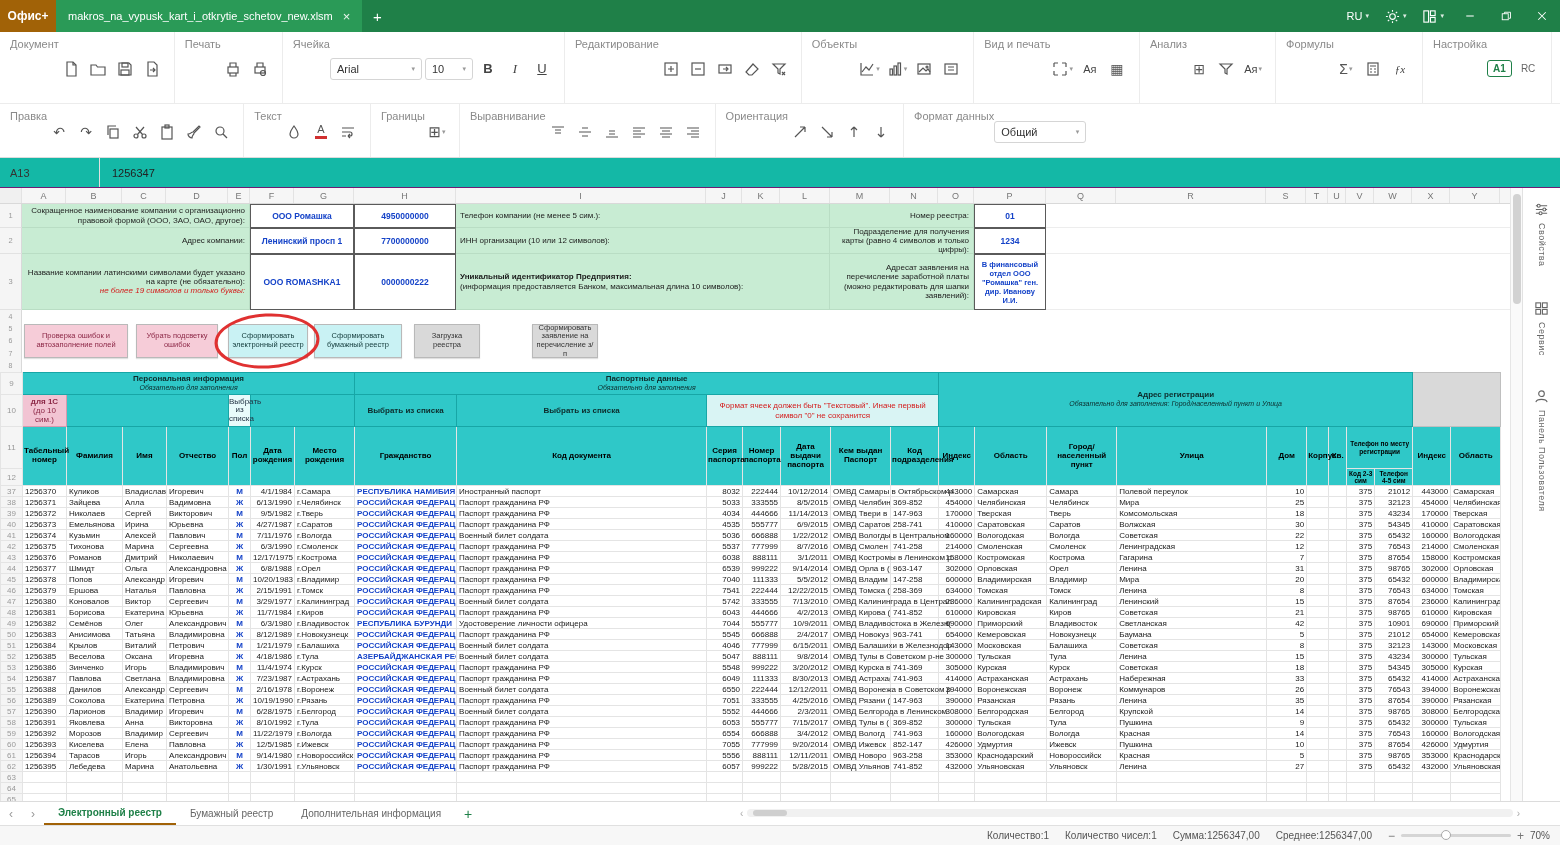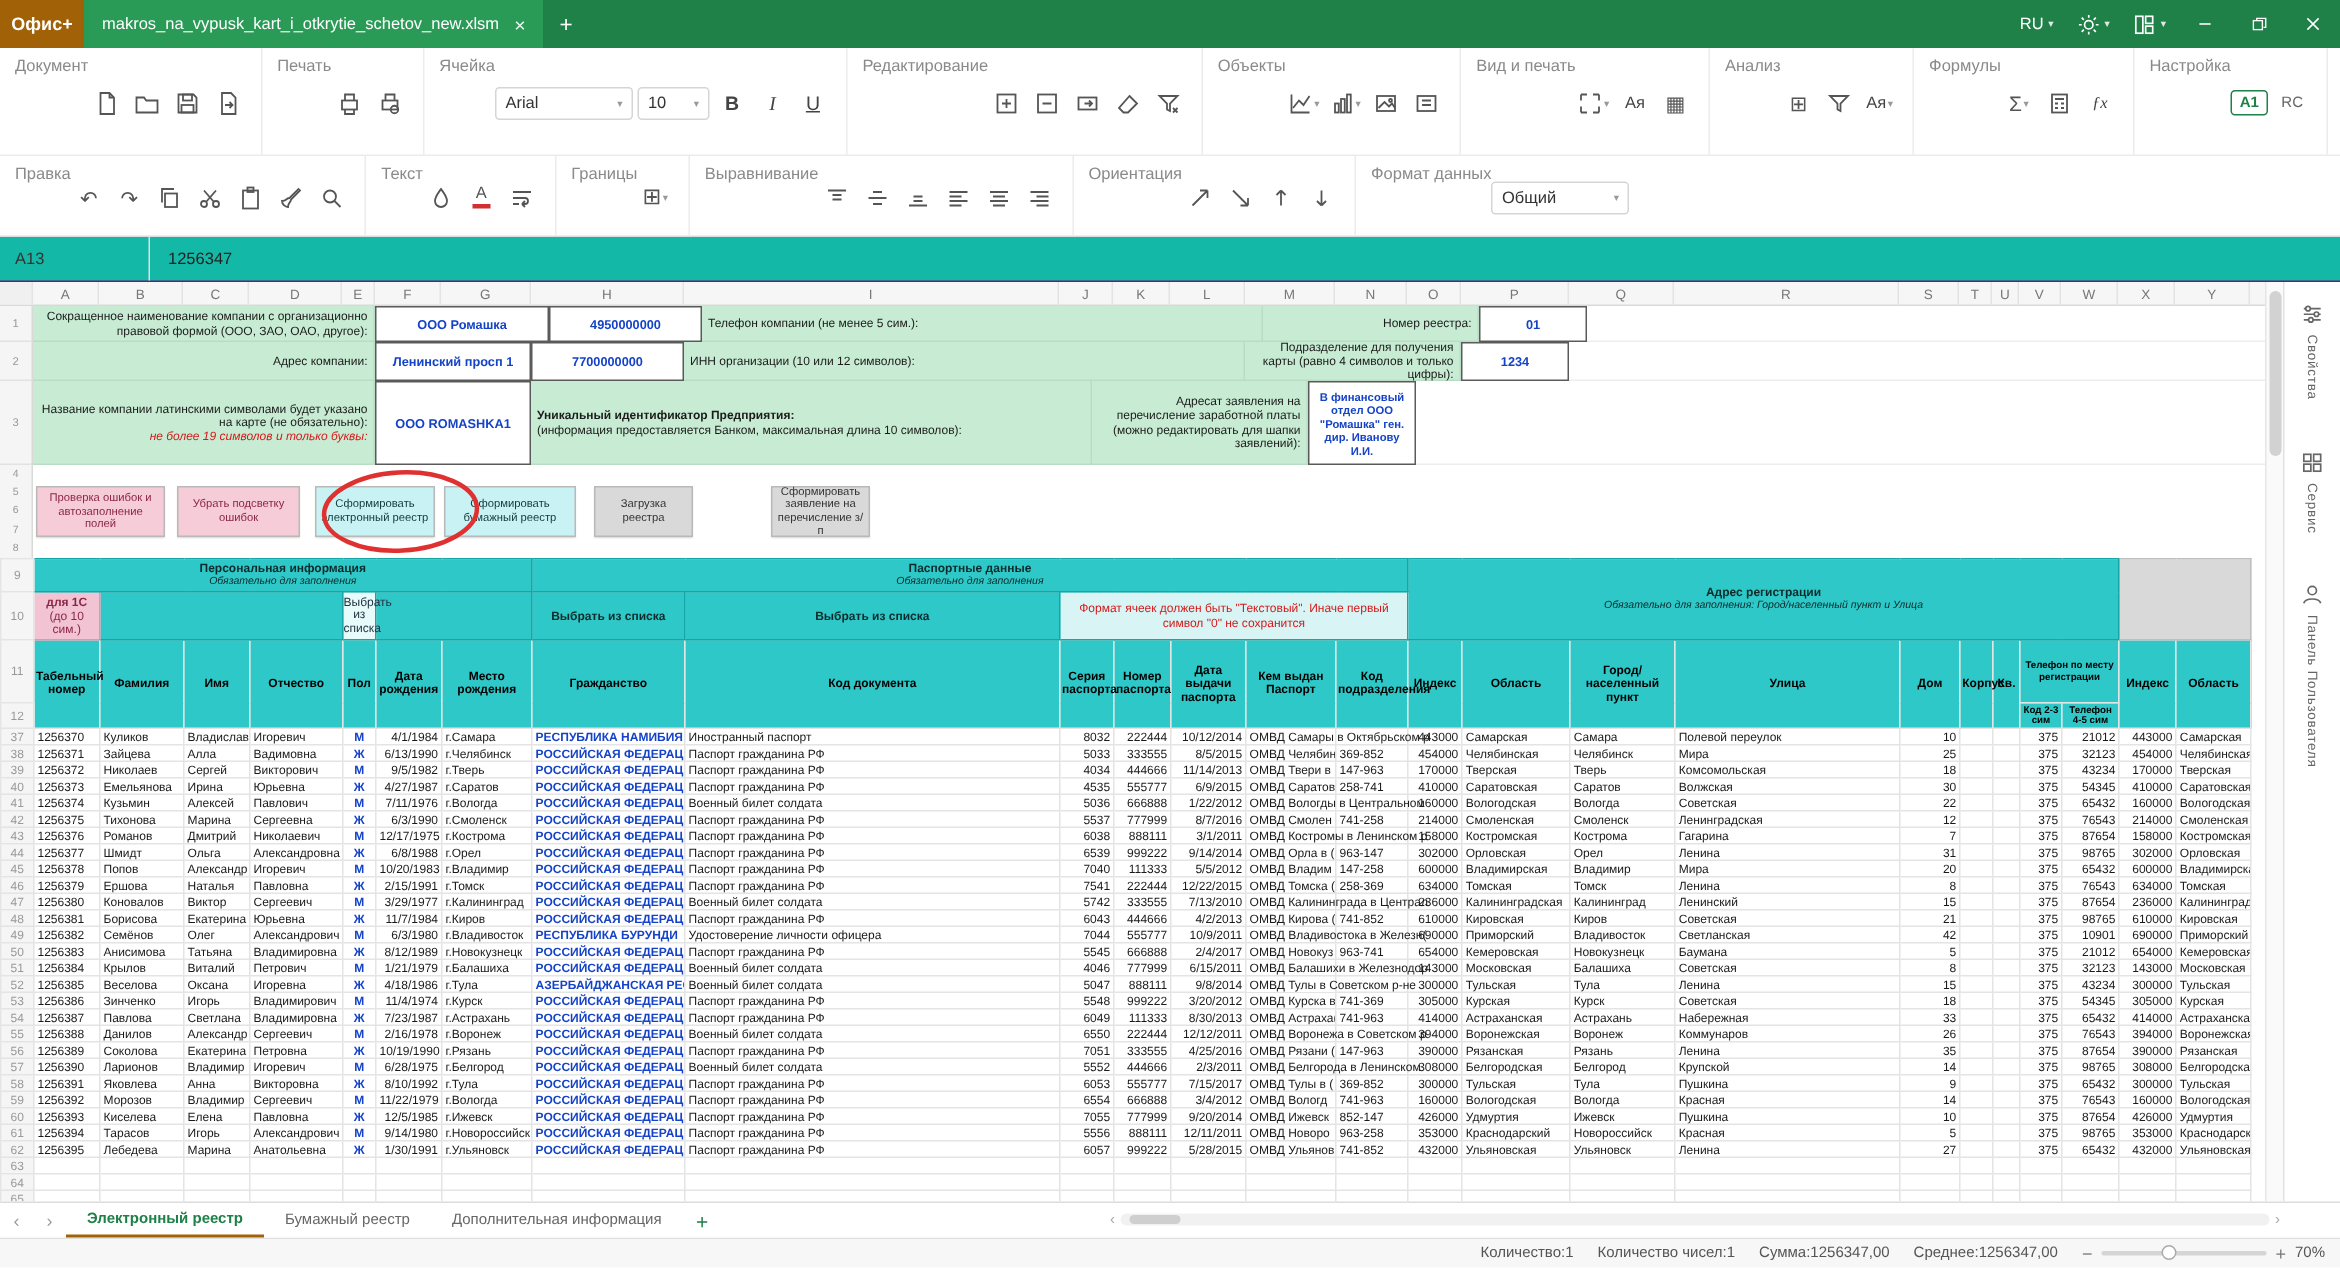--- a/index.html
+++ b/index.html
@@ -552,21 +552,21 @@
           <div class="colh" style="width: 38px;">X</div>
           <div class="colh" style="width: 50px;">Y</div>
         </div>
       <div class="grid-area">
 
         <div class="irow r1">
           <div class="gut" style="width:22px">1</div>
           <div class="gl" style="width:228px">
               <span>Сокращенное наименование компании с организационно правовой формой (ООО, ЗАО, ОАО, другое):</span>
             </div>
-          <div class="vcell" style="width:116px">ООО Ромашка</div>
+          <div class="vcell" style="width:104px">ООО Ромашка</div>
           <div class="vcell" style="width:102px">4950000000</div>
           <div class="gl left" style="width:374px">
               <span>Телефон компании (не менее 5 сим.):</span>
             </div>
           <div class="gl" style="width:144px">
               <span>Номер реестра:</span>
             </div>
           <div class="vcell" style="width:72px">01</div>
           <div class="wfill" style="flex:1"></div>
         </div>
@@ -586,40 +586,41 @@
           <div class="vcell" style="width:72px">1234</div>
           <div class="wfill" style="flex:1"></div>
         </div>
         <div class="irow r3">
           <div class="gut" style="width:22px">3</div>
           <div class="gl" style="width:228px">
               <span>Название компании латинскими символами будет указано на карте (не обязательно):</span>
               <span class="redsub">не более 19 символов и только буквы:</span>
             </div>
           <div class="vcell" style="width:104px">OOO ROMASHKA1</div>
+          <div class="vcell" style="width:102px">0000000222</div>
           <div class="gl left" style="width:374px">
               <span style="font-weight:bold">Уникальный идентификатор Предприятия:</span>
               <span>(информация предоставляется Банком, максимальная длина 10 символов):</span>
             </div>
           <div class="gl" style="width:144px">
               <span>Адресат заявления на перечисление заработной платы (можно редактировать для шапки заявлений):</span>
             </div>
           <div class="vcell" style="width:72px;font-size:7.5px;white-space:normal">В финансовый отдел ООО "Ромашка" ген. дир. Иванову И.И.</div>
           <div class="wfill" style="flex:1"></div>
         </div>
 
         <div class="btnstrip">
           <div id="btn-gutter">
               <div>4</div>
               <div>5</div>
               <div>6</div>
               <div>7</div>
               <div>8</div>
             </div>
-          <div class="abtn pink" style="width:86px">Проверка ошибок и автозаполнение полей</div>
+          <div class="abtn pink" style="width:104px">Проверка ошибок и автозаполнение полей</div>
           <div class="abtn pink" style="width:82px;margin-left:8px">Убрать подсветку ошибок</div>
           <div class="abtn cyan" style="width:80px;margin-left:10px">Сформировать электронный реестр</div>
           <div class="abtn cyan" style="width:88px;margin-left:6px">Сформировать бумажный реестр</div>
           <div class="abtn gray" style="width:66px;margin-left:12px">Загрузка реестра</div>
           <div class="abtn gray" style="width:66px;margin-left:52px">Сформировать заявление на перечисление з/п</div>
           <svg class="ellipse-svg" width="110" height="60">
               <ellipse cx="55" cy="30" rx="51" ry="26" fill="none" stroke="#e03131" stroke-width="3" transform="rotate(-3 55 30)"></ellipse>
             </svg>
         </div>
 

